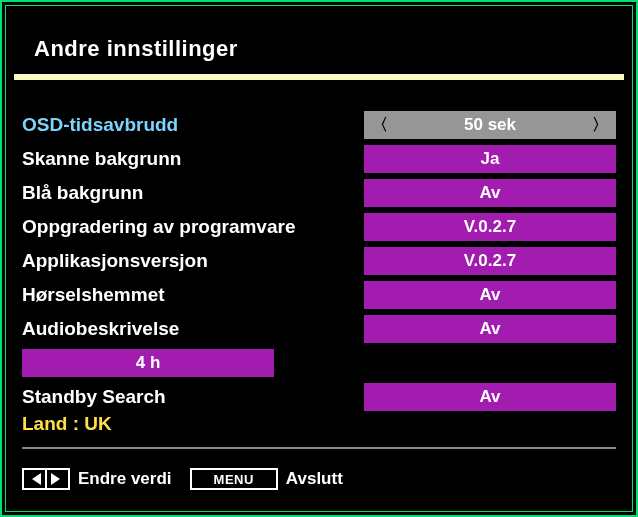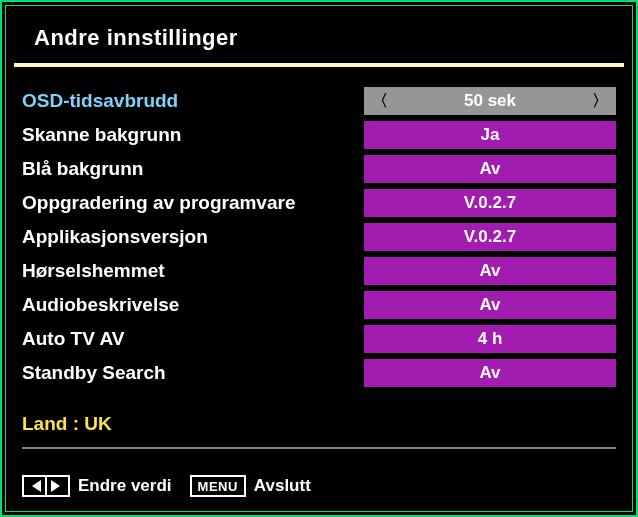--- a/index.html
+++ b/index.html
@@ -23,22 +23,22 @@
     }
     .inner-frame {
       width: 100%;
       height: 100%;
       border: 1px solid #00e070;
       background: #000;
       position: relative;
     }
     .title-section {
       padding: 14px 20px 12px 20px;
-      border-bottom: 4px solid #fef9c3;
-      margin: 5px 8px;
+      border-bottom: 6px solid #fef9c3;
+      margin: 16px 8px;
     }
     .title {
       color: #fff;
       font-size: 22px;
       font-weight: bold;
       letter-spacing: 0.5px;
     }
     .settings-list {
       padding: 14px 16px 0 16px;
     }
@@ -94,21 +94,21 @@
       padding-bottom: 12px;
       border-bottom: 2px solid #888;
     }
     .country-text {
       color: #fde047;
       font-size: 19px;
       font-weight: bold;
     }
     .footer {
       position: absolute;
-      bottom: 14px;
+      bottom: 21px;
       left: 16px;
       display: flex;
       align-items: center;
       gap: 8px;
     }
     .nav-box {
       border: 2px solid #fff;
       height: 22px;
       display: flex;
       align-items: center;
@@ -124,21 +124,21 @@
       justify-content: center;
       gap: 0;
     }
     .nav-arrows .divider {
       width: 2px;
       height: 18px;
       background: #fff;
       margin: 0 4px;
     }
     .menu-box {
-      padding: 0 6px;
+      padding: 0 22px;
       font-size: 13px;
       letter-spacing: 0.5px;
     }
     .footer-label {
       color: #fff;
       font-size: 17px;
       font-weight: bold;
       margin-right: 10px;
     }
     .tri-left, .tri-right {
@@ -204,21 +204,20 @@
             <span>Av</span>
           </div>
         </div>
         <div class="setting-row">
           <div class="setting-label">Audiobeskrivelse</div>
           <div class="setting-value">
             <span>Av</span>
           </div>
         </div>
         <div class="setting-row">
-          <div class="setting-label">Auto TV AV</div>
           <div class="setting-value">
             <span>4 h</span>
           </div>
         </div>
         <div class="setting-row">
           <div class="setting-label">Standby Search</div>
           <div class="setting-value">
             <span>Av</span>
           </div>
         </div>

